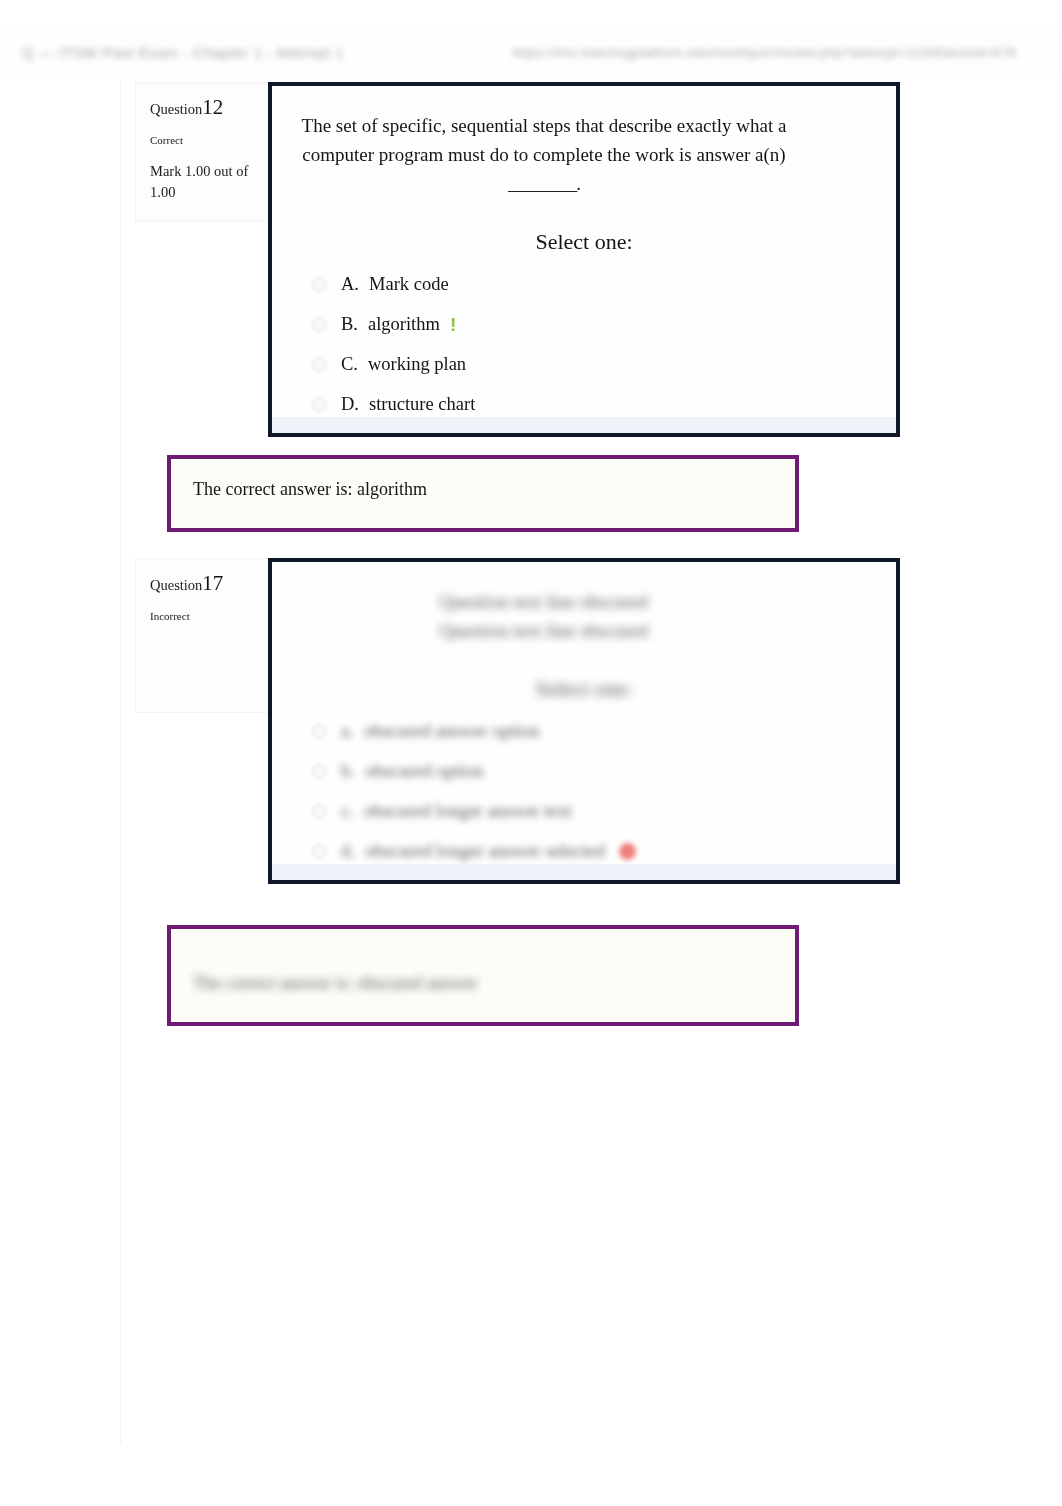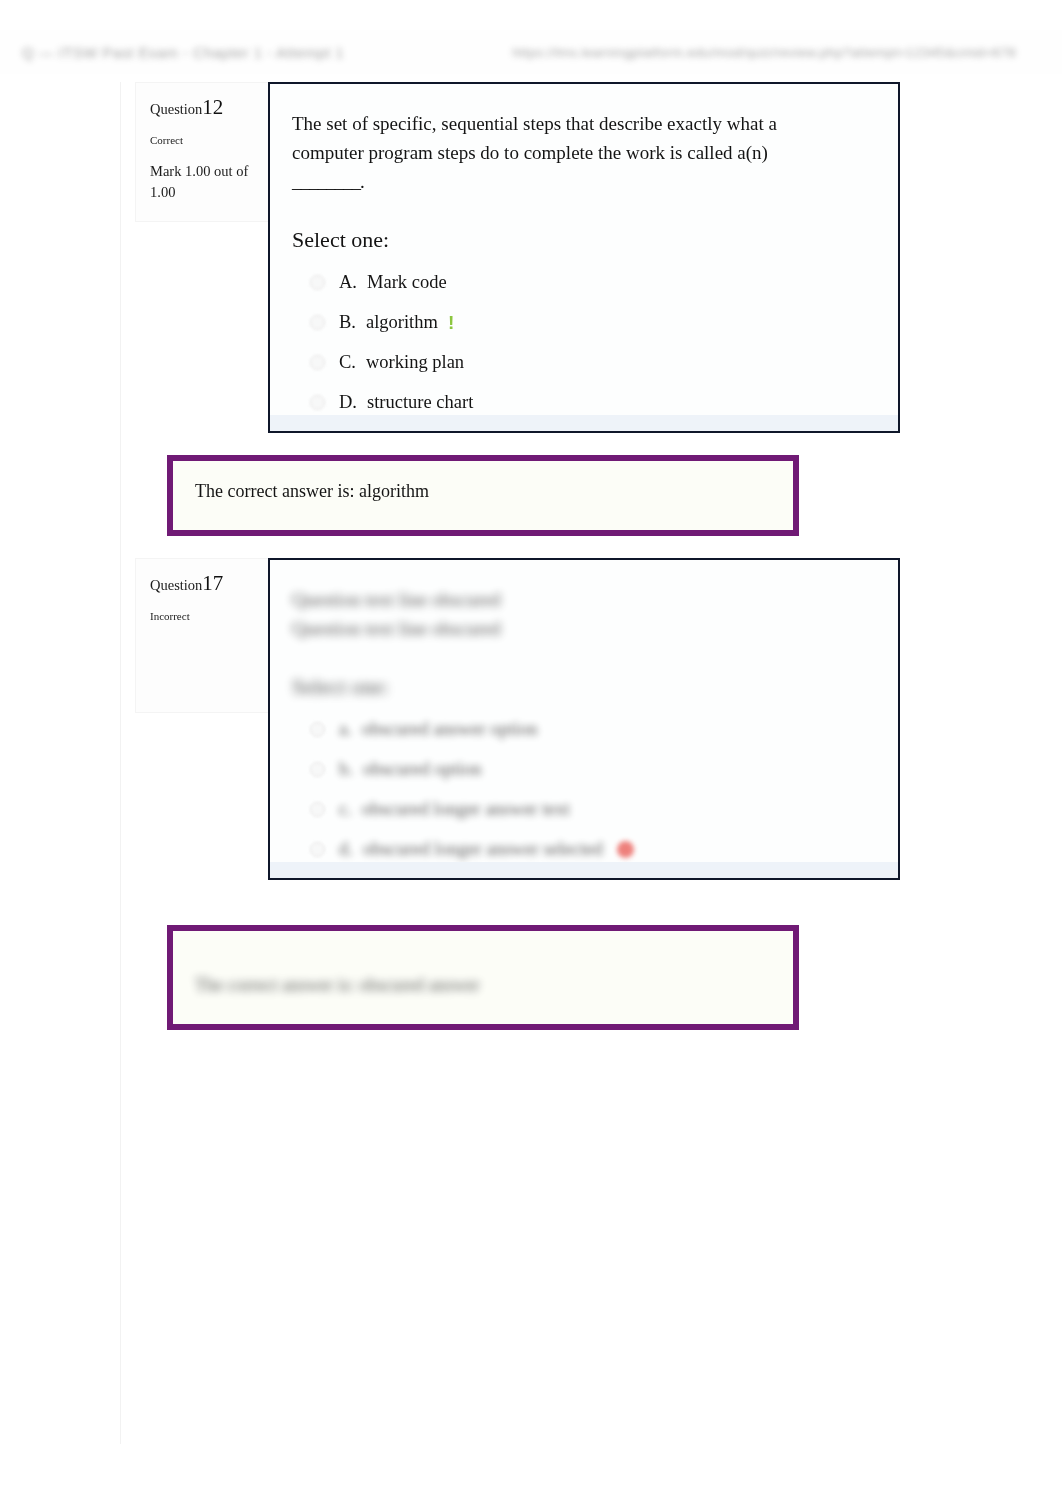--- a/index.html
+++ b/index.html
@@ -72,24 +72,25 @@
   }
   .q-word { font-size: 14.5px; color: #1b1b1b; }
   .q-num  { font-size: 21px; color: #111; }
   .q-state { font-size: 11px; margin-bottom: 15px; color: #1b1b1b; }
   .q-mark  { font-size: 14.5px; line-height: 1.45; color: #1b1b1b; }
 
   
   .qbody {
     width: 632px;
     background: #fdfefe;
-    border: 2px solid #0f172a;
+    border: 4px solid #0f172a;
     padding: 26px 22px 8px 22px;
     position: relative;
     min-height: 250px;
+    text-align: center;
   }
   #q12 .qbody { min-height: 264px; }
   #q13 .qbody { min-height: 296px; }
   .qbody::after {   
     content: "";
     position: absolute; left: 0; right: 0; bottom: 0;
     height: 16px;
     background: #eef3f9;
   }
 
@@ -143,21 +144,21 @@
     filter: blur(2.6px);
     opacity: .72;
   }
 
   
   .feedback {
     position: absolute;
     left: 167px;
     width: 632px;
     background: #fcfdf7;
-    border: 6px solid #701a75;
+    border: 4px solid #701a75;
     padding: 20px 22px 28px 22px;
     font-size: 18px;
     color: #141414;
     min-height: 74px;
   }
   #fb12 { top: 455px; }
   #fb13 { top: 925px; }
   #fb13 { padding-top: 44px; min-height: 80px; }
 
   
@@ -185,21 +186,21 @@
           <span class="q-word">Question</span>
           <span class="q-num">12</span>
         </div>
         <div class="q-state">Correct</div>
         <div class="q-mark">Mark 1.00 out of 1.00</div>
       </div>
 
       <div class="qbody">
         <p class="stem">
           <span>The set of specific, sequential steps that describe exactly what a</span><br>
-          <span>computer program steps do to complete the work is called a(n)</span><br>
+          <span>computer program must do to complete the work is answer a(n)</span><br>
           <span class="blank">________.</span>
         </p>
 
         <p class="select-one">Select one:</p>
 
         <ul class="options">
           <li class="opt">
             <span class="radio"></span>
             <span class="opt-text">
               <span>A.</span>

